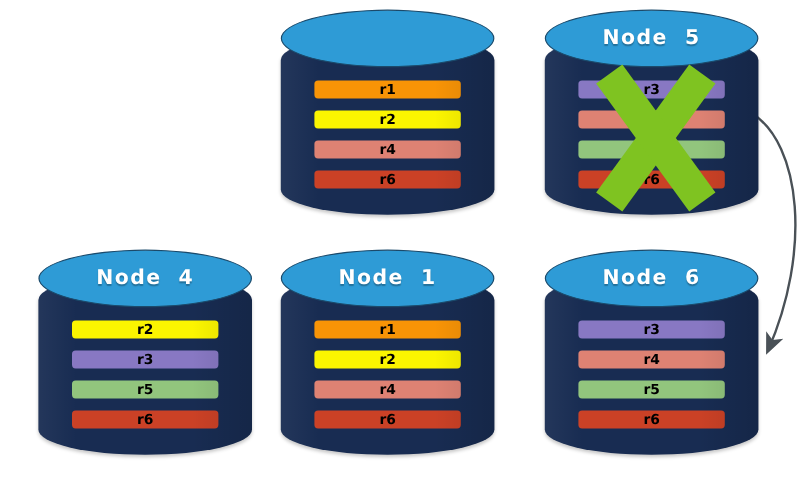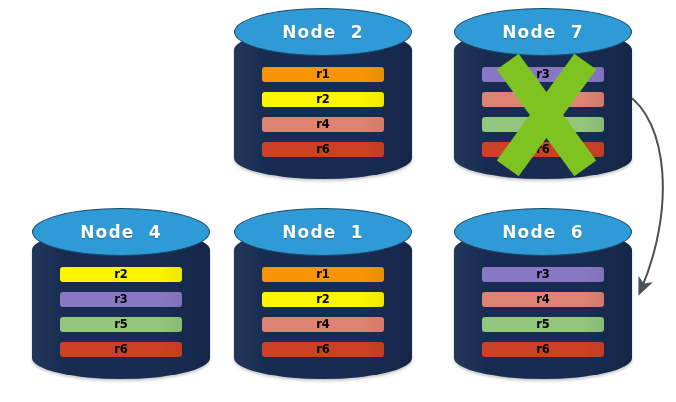--- a/index.html
+++ b/index.html
@@ -143,33 +143,32 @@
     <div class="node" style="left: 234px; top: 8px;">
       <div class="cyl-body"></div>
       <div class="bands">
         <div class="band" style="background: rgb(248, 148, 6);">r1</div>
         <div class="band" style="background: rgb(251, 245, 0);">r2</div>
         <div class="band" style="background: rgb(222, 130, 115);">r4</div>
         <div class="band" style="background: rgb(203, 65, 38);">r6</div>
       </div>
       <div class="cyl-shade"></div>
       <div class="cyl-top"></div>
-      <div class="cyl-title">Node  2</div>
     </div>
     <div class="node" style="left: 454px; top: 8px;">
       <div class="cyl-body"></div>
       <div class="bands">
         <div class="band" style="background: rgb(136, 120, 195);">r3</div>
         <div class="band" style="background: rgb(222, 130, 115);">r4</div>
         <div class="band" style="background: rgb(146, 197, 125);">r5</div>
         <div class="band" style="background: rgb(203, 65, 38);">r6</div>
       </div>
       <div class="cyl-shade"></div>
       <div class="cyl-top"></div>
-      <div class="cyl-title">Node  7</div>
+      <div class="cyl-title">Node  5</div>
       <div class="cross">
         <span class="s1"></span>
         <span class="s2"></span>
       </div>
     </div>
     <div class="node" style="left: 15px; top: 208px; margin-left: 17px;">
       <div class="cyl-body"></div>
       <div class="bands">
         <div class="band" style="background: rgb(251, 245, 0);">r2</div>
         <div class="band" style="background: rgb(136, 120, 195);">r3</div>

